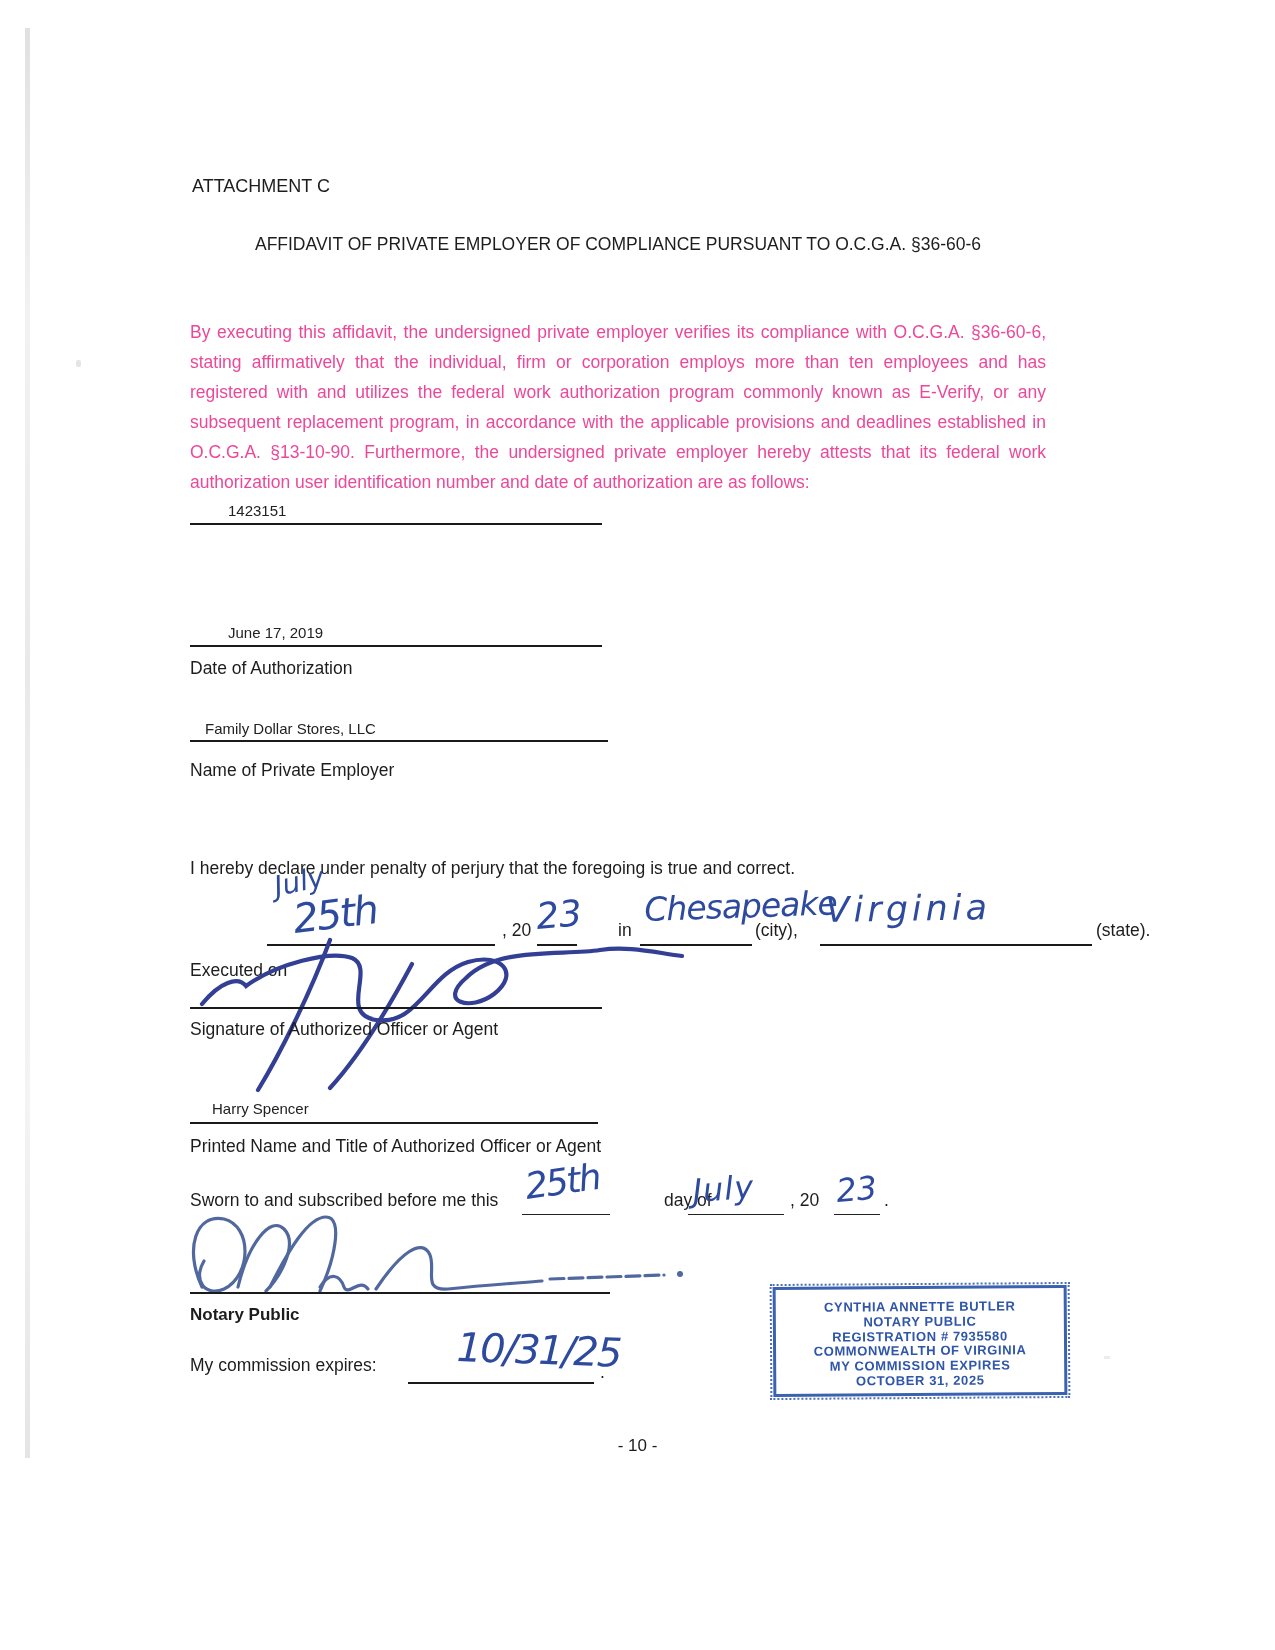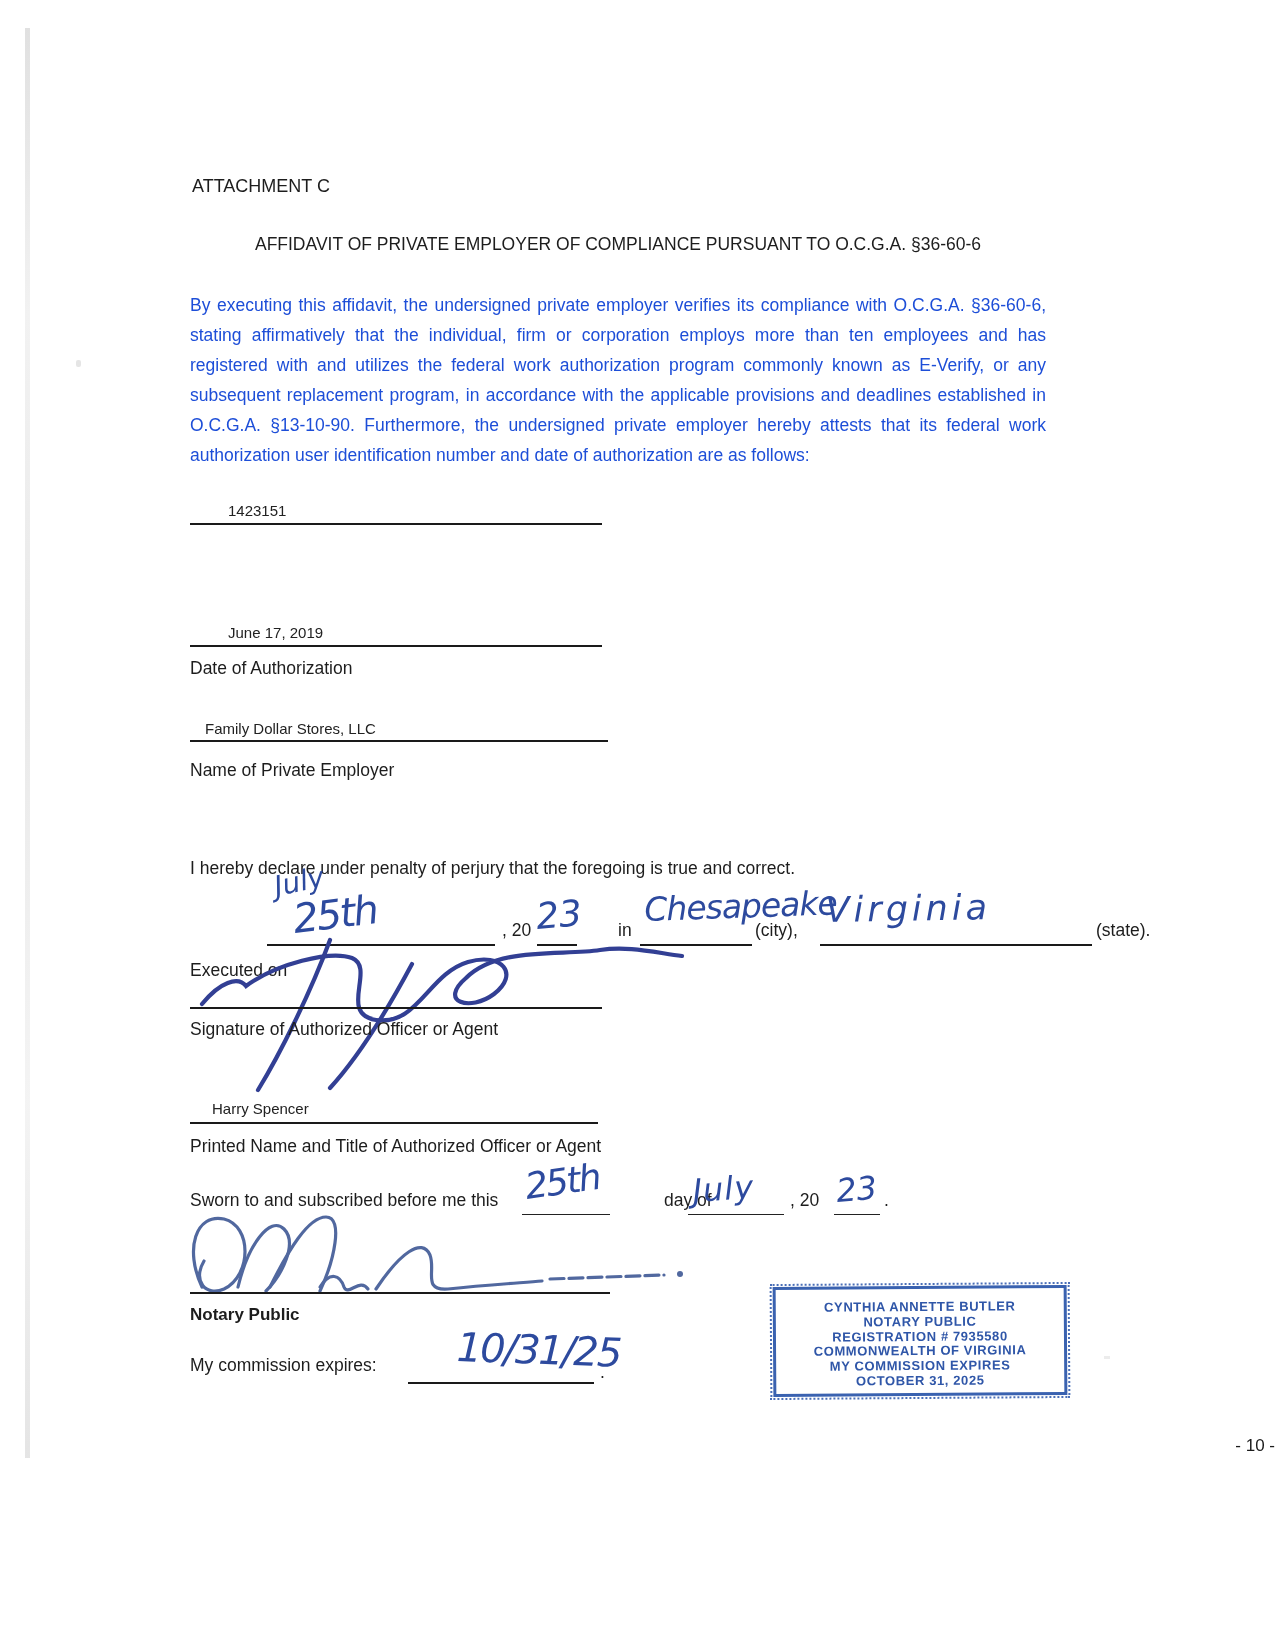--- a/index.html
+++ b/index.html
@@ -8,22 +8,22 @@
   .page {
     position: absolute; inset: 0;
     background: #ffffff;
     font-family: "Liberation Sans", sans-serif;
     color: #1d1d1d;
     overflow: hidden;
   }
   .abs { position: absolute; }
   .printed { font-size: 17.5px; color: #1d1d1d; white-space: nowrap; }
   .para {
-    font-size: 17.5px; line-height: 30px; color: #1d4ed8;
-    text-align: justify; white-space: normal;
+    font-size: 17.5px; line-height: 30px; color: #ec4899;
+    text-align: justify; white-space: normal; margin-top: 27px;
   }
   .value { font-size: 15px; color: #222; white-space: nowrap; }
   .uline { border-top: 2px solid #1a1a1a; height: 0; }
   .uline-thin { border-top: 1.6px solid #222; height: 0; }
   .hand {
     font-family: "DejaVu Sans", sans-serif;
     font-style: italic;
     color: #2d4a9e;
     white-space: nowrap;
     transform-origin: left bottom;
@@ -140,15 +140,15 @@
 
   <div class="abs stamp" style="left:773px; top:1286px; width:294px; height:110px;">
     <div class="stamp-line">CYNTHIA ANNETTE BUTLER</div>
     <div class="stamp-line">NOTARY PUBLIC</div>
     <div class="stamp-line">REGISTRATION # 7935580</div>
     <div class="stamp-line">COMMONWEALTH OF VIRGINIA</div>
     <div class="stamp-line">MY COMMISSION EXPIRES</div>
     <div class="stamp-line">OCTOBER 31, 2025</div>
   </div>
 
-  <div class="abs footer" style="left:0; top:1436px; width:1275px; text-align:right;">- 10 -</div>
+  <div class="abs footer" style="left:0; top:1436px; width:1275px; text-align:center;">- 10 -</div>
 
 </div>
 
 </body></html>

